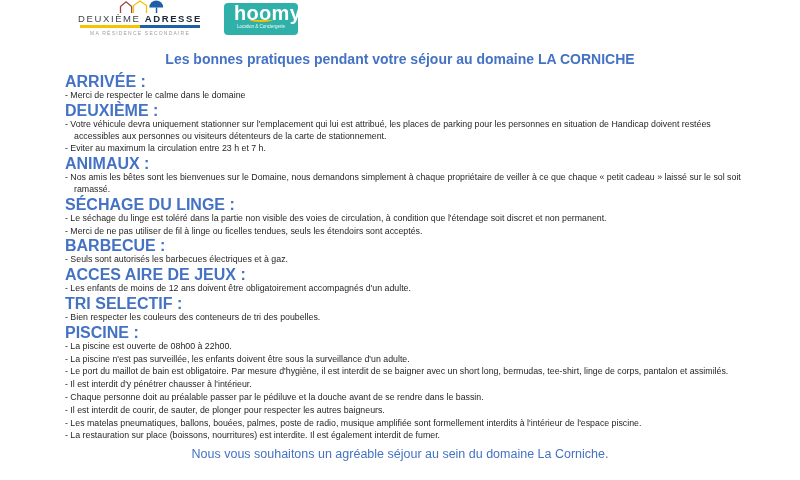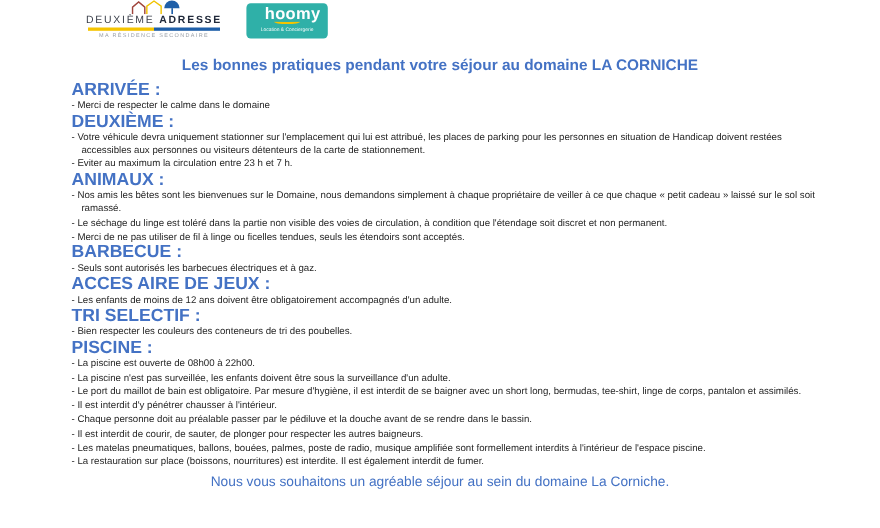--- a/index.html
+++ b/index.html
@@ -23,21 +23,21 @@
   .da-logo{width:140px;text-align:center;margin-top:-2px;}
   .da-icon{height:13px;line-height:0;}
   .da-name{font-size:9.5px;letter-spacing:1.6px;color:#3a3f4a;white-space:nowrap;line-height:11px;}
   .da-name .bold{font-weight:bold;color:#20293a;}
   .da-underline{display:flex;height:2.5px;margin:1px 10px 2px;}
   .da-underline .seg-y{flex:1;background:var(--logo-yellow);}
   .da-underline .seg-b{flex:1;background:var(--logo-blue);}
   .da-tagline{font-size:5px;letter-spacing:1.2px;color:#9aa0a8;white-space:nowrap;}
   .hoomy{width:74px;height:32px;margin-left:14px;background:var(--hoomy-teal);border-radius:4px;
     color:#fff;text-align:center;padding-top:3px;}
-  .hoomy-name{font-size:15px;font-weight:bold;line-height:14px;letter-spacing:0.3px;padding-left:10px;}
+  .hoomy-name{font-size:20px;font-weight:bold;line-height:14px;letter-spacing:0.3px;padding-left:10px;}
   .hoomy-smile{width:24px;height:5px;border-bottom:2px solid var(--hoomy-yellow);border-radius:50%;margin:-3px auto 2px;}
   .hoomy-tagline{font-size:4.5px;line-height:5px;opacity:0.95;}
   .title{margin:13px 0 9px;text-align:center;color:var(--accent-blue);font-size:14px;line-height:16px;}
   .content{padding:0 52px 0 65px;}
   .sec-h{margin:3px 0 2px;color:var(--accent-blue);font-size:16px;font-weight:700;line-height:12px;}
   .sec-item{margin:0 0 1px;font-size:8.8px;line-height:11.8px;padding-left:9px;text-indent:-9px;}
   .footer{margin-top:5px;text-align:center;color:var(--accent-blue);font-size:12.5px;line-height:15px;}
 </style>
 </head>
 <body>
@@ -73,20 +73,21 @@
 <h1 class="title">Les bonnes pratiques pendant votre séjour au domaine LA CORNICHE</h1>
 
 <div class="content">
     <h2 class="sec-h">ARRIVÉE :</h2>
     <p class="sec-item">- Merci de respecter le calme dans le domaine</p>
     <h2 class="sec-h">DEUXIÈME :</h2>
     <p class="sec-item">- Votre véhicule devra uniquement stationner sur l'emplacement qui lui est attribué, les places de parking pour les personnes en situation de Handicap doivent restées accessibles aux personnes ou visiteurs détenteurs de la carte de stationnement.</p>
     <p class="sec-item">- Eviter au maximum la circulation entre 23 h et 7 h.</p>
     <h2 class="sec-h">ANIMAUX :</h2>
     <p class="sec-item">- Nos amis les bêtes sont les bienvenues sur le Domaine, nous demandons simplement à chaque propriétaire de veiller à ce que chaque « petit cadeau » laissé sur le sol soit ramassé.</p>
+    <h2 class="sec-h">SÉCHAGE DU LINGE :</h2>
     <p class="sec-item">- Le séchage du linge est toléré dans la partie non visible des voies de circulation, à condition que l'étendage soit discret et non permanent.</p>
     <p class="sec-item">- Merci de ne pas utiliser de fil à linge ou ficelles tendues, seuls les étendoirs sont acceptés.</p>
     <h2 class="sec-h">BARBECUE :</h2>
     <p class="sec-item">- Seuls sont autorisés les barbecues électriques et à gaz.</p>
     <h2 class="sec-h">ACCES AIRE DE JEUX :</h2>
     <p class="sec-item">- Les enfants de moins de 12 ans doivent être obligatoirement accompagnés d'un adulte.</p>
     <h2 class="sec-h">TRI SELECTIF :</h2>
     <p class="sec-item">- Bien respecter les couleurs des conteneurs de tri des poubelles.</p>
     <h2 class="sec-h">PISCINE :</h2>
     <p class="sec-item">- La piscine est ouverte de 08h00 à 22h00.</p>

